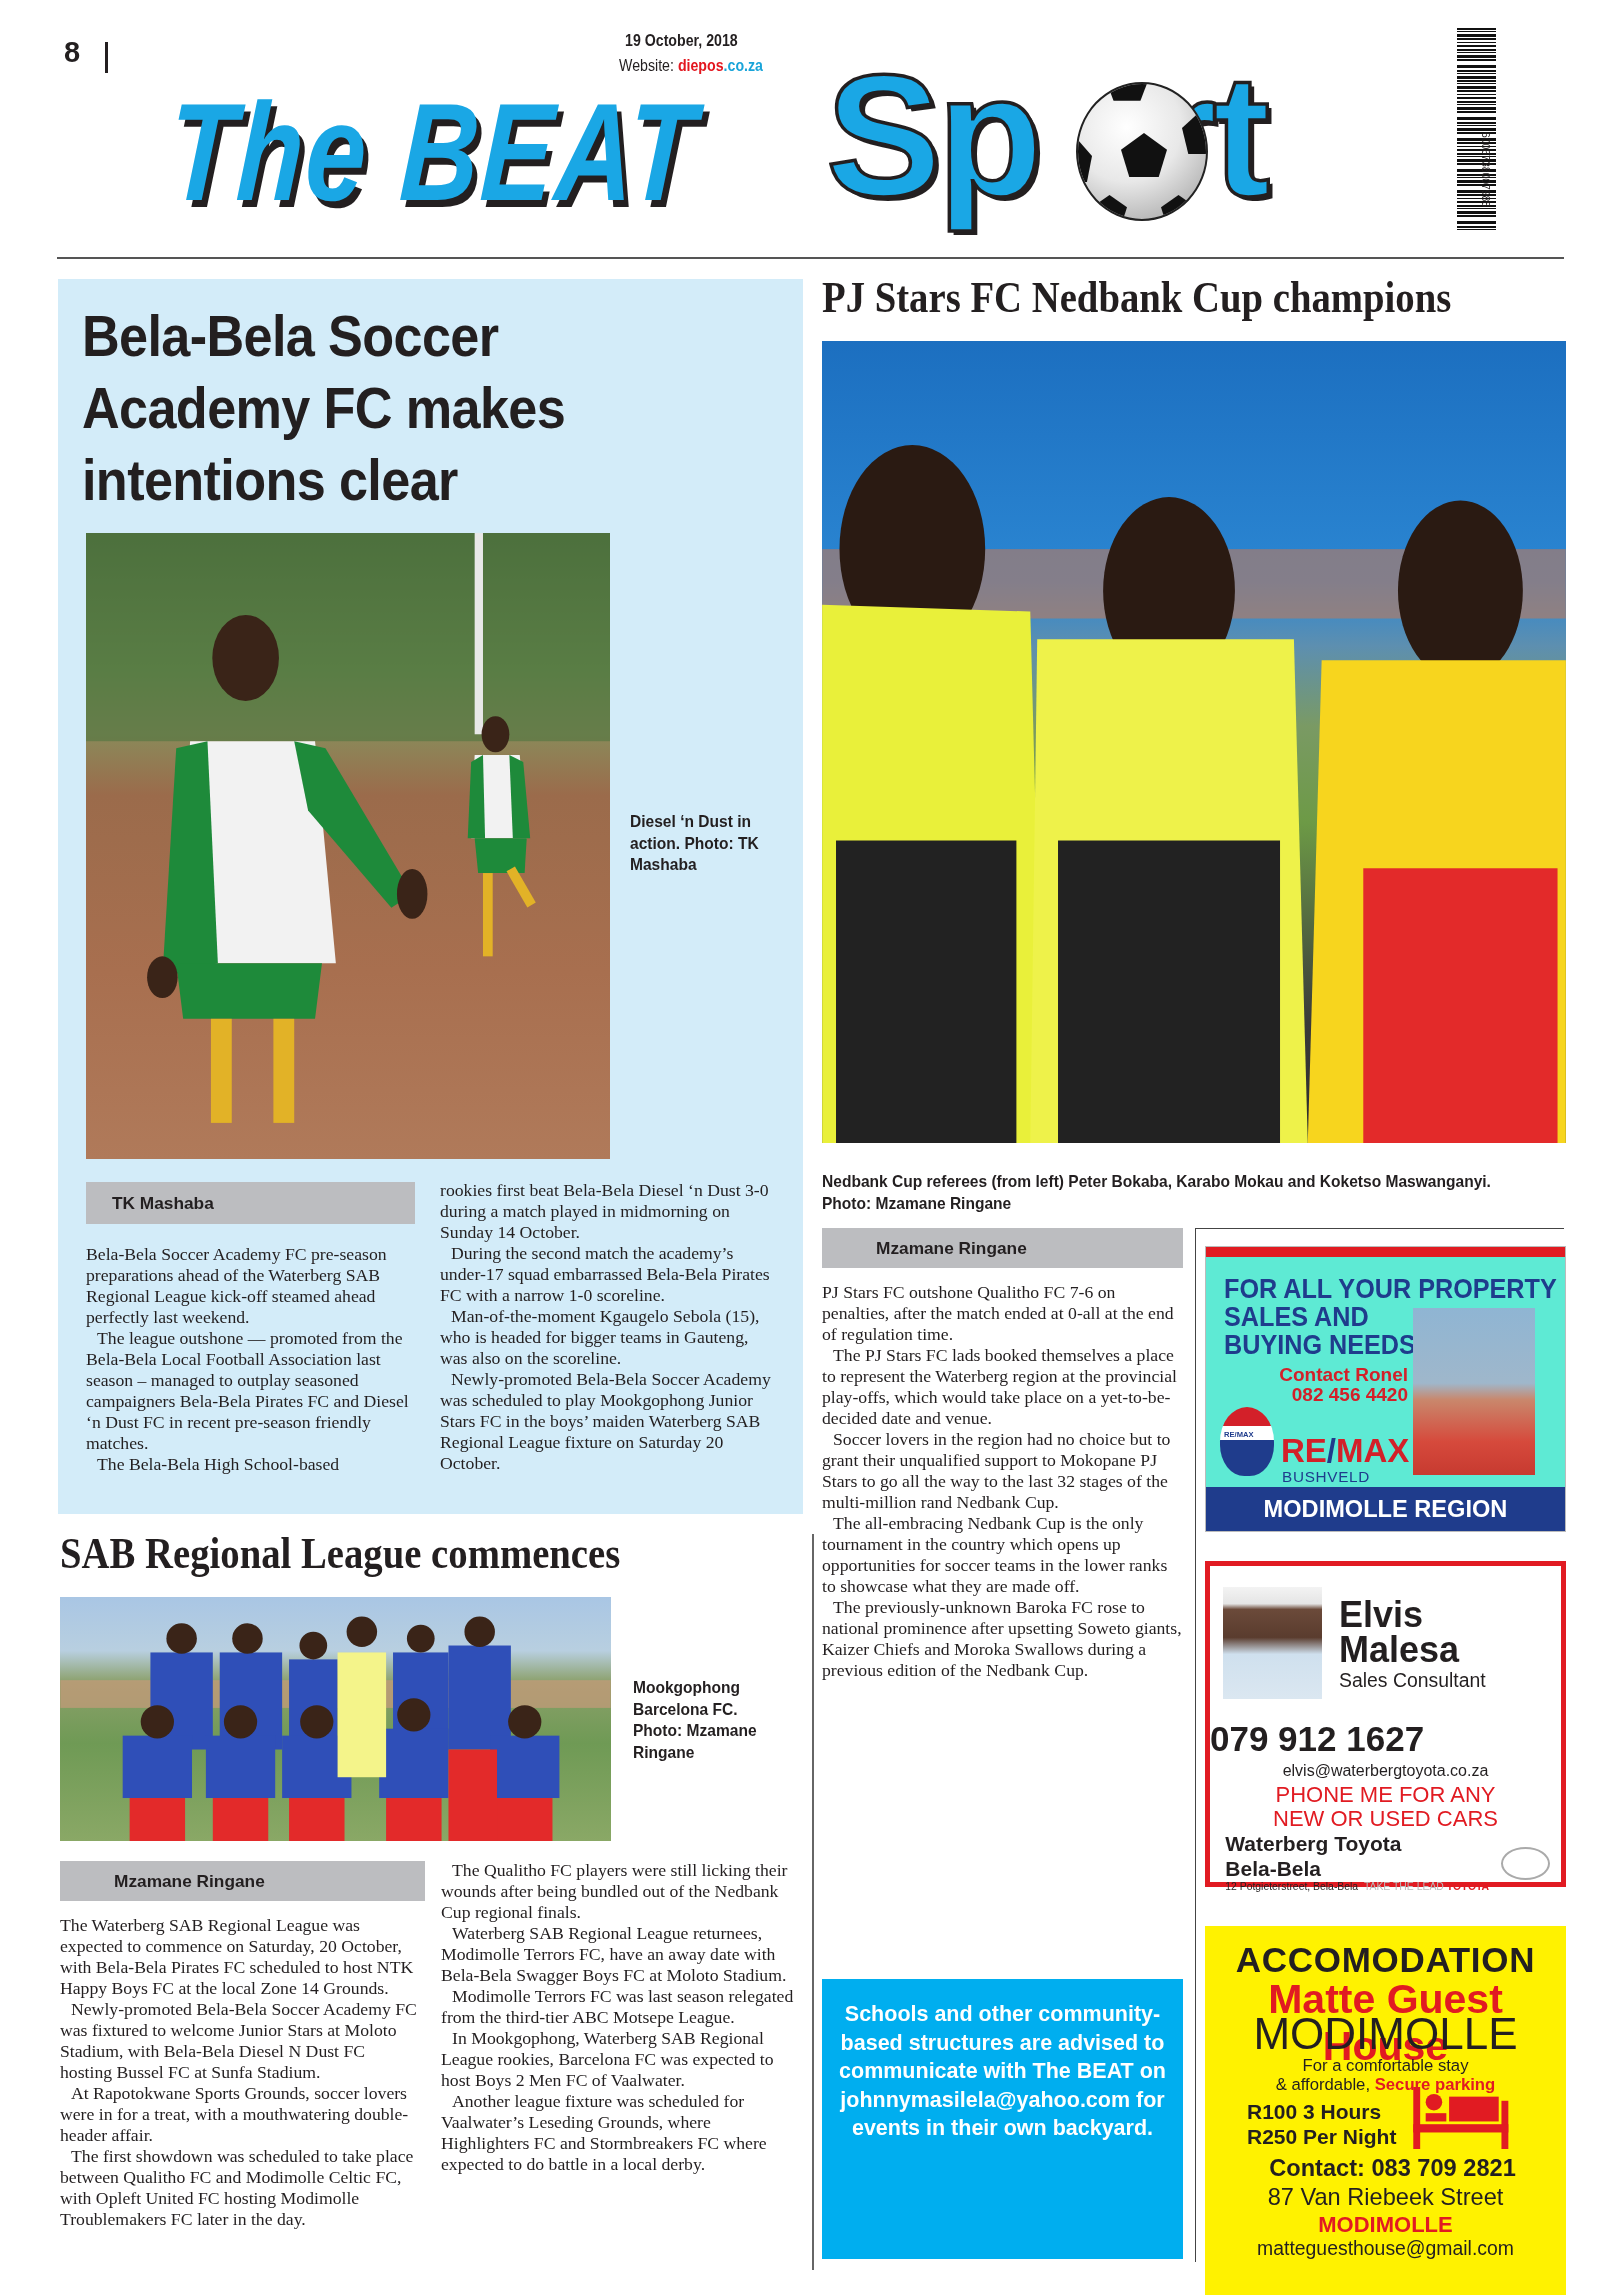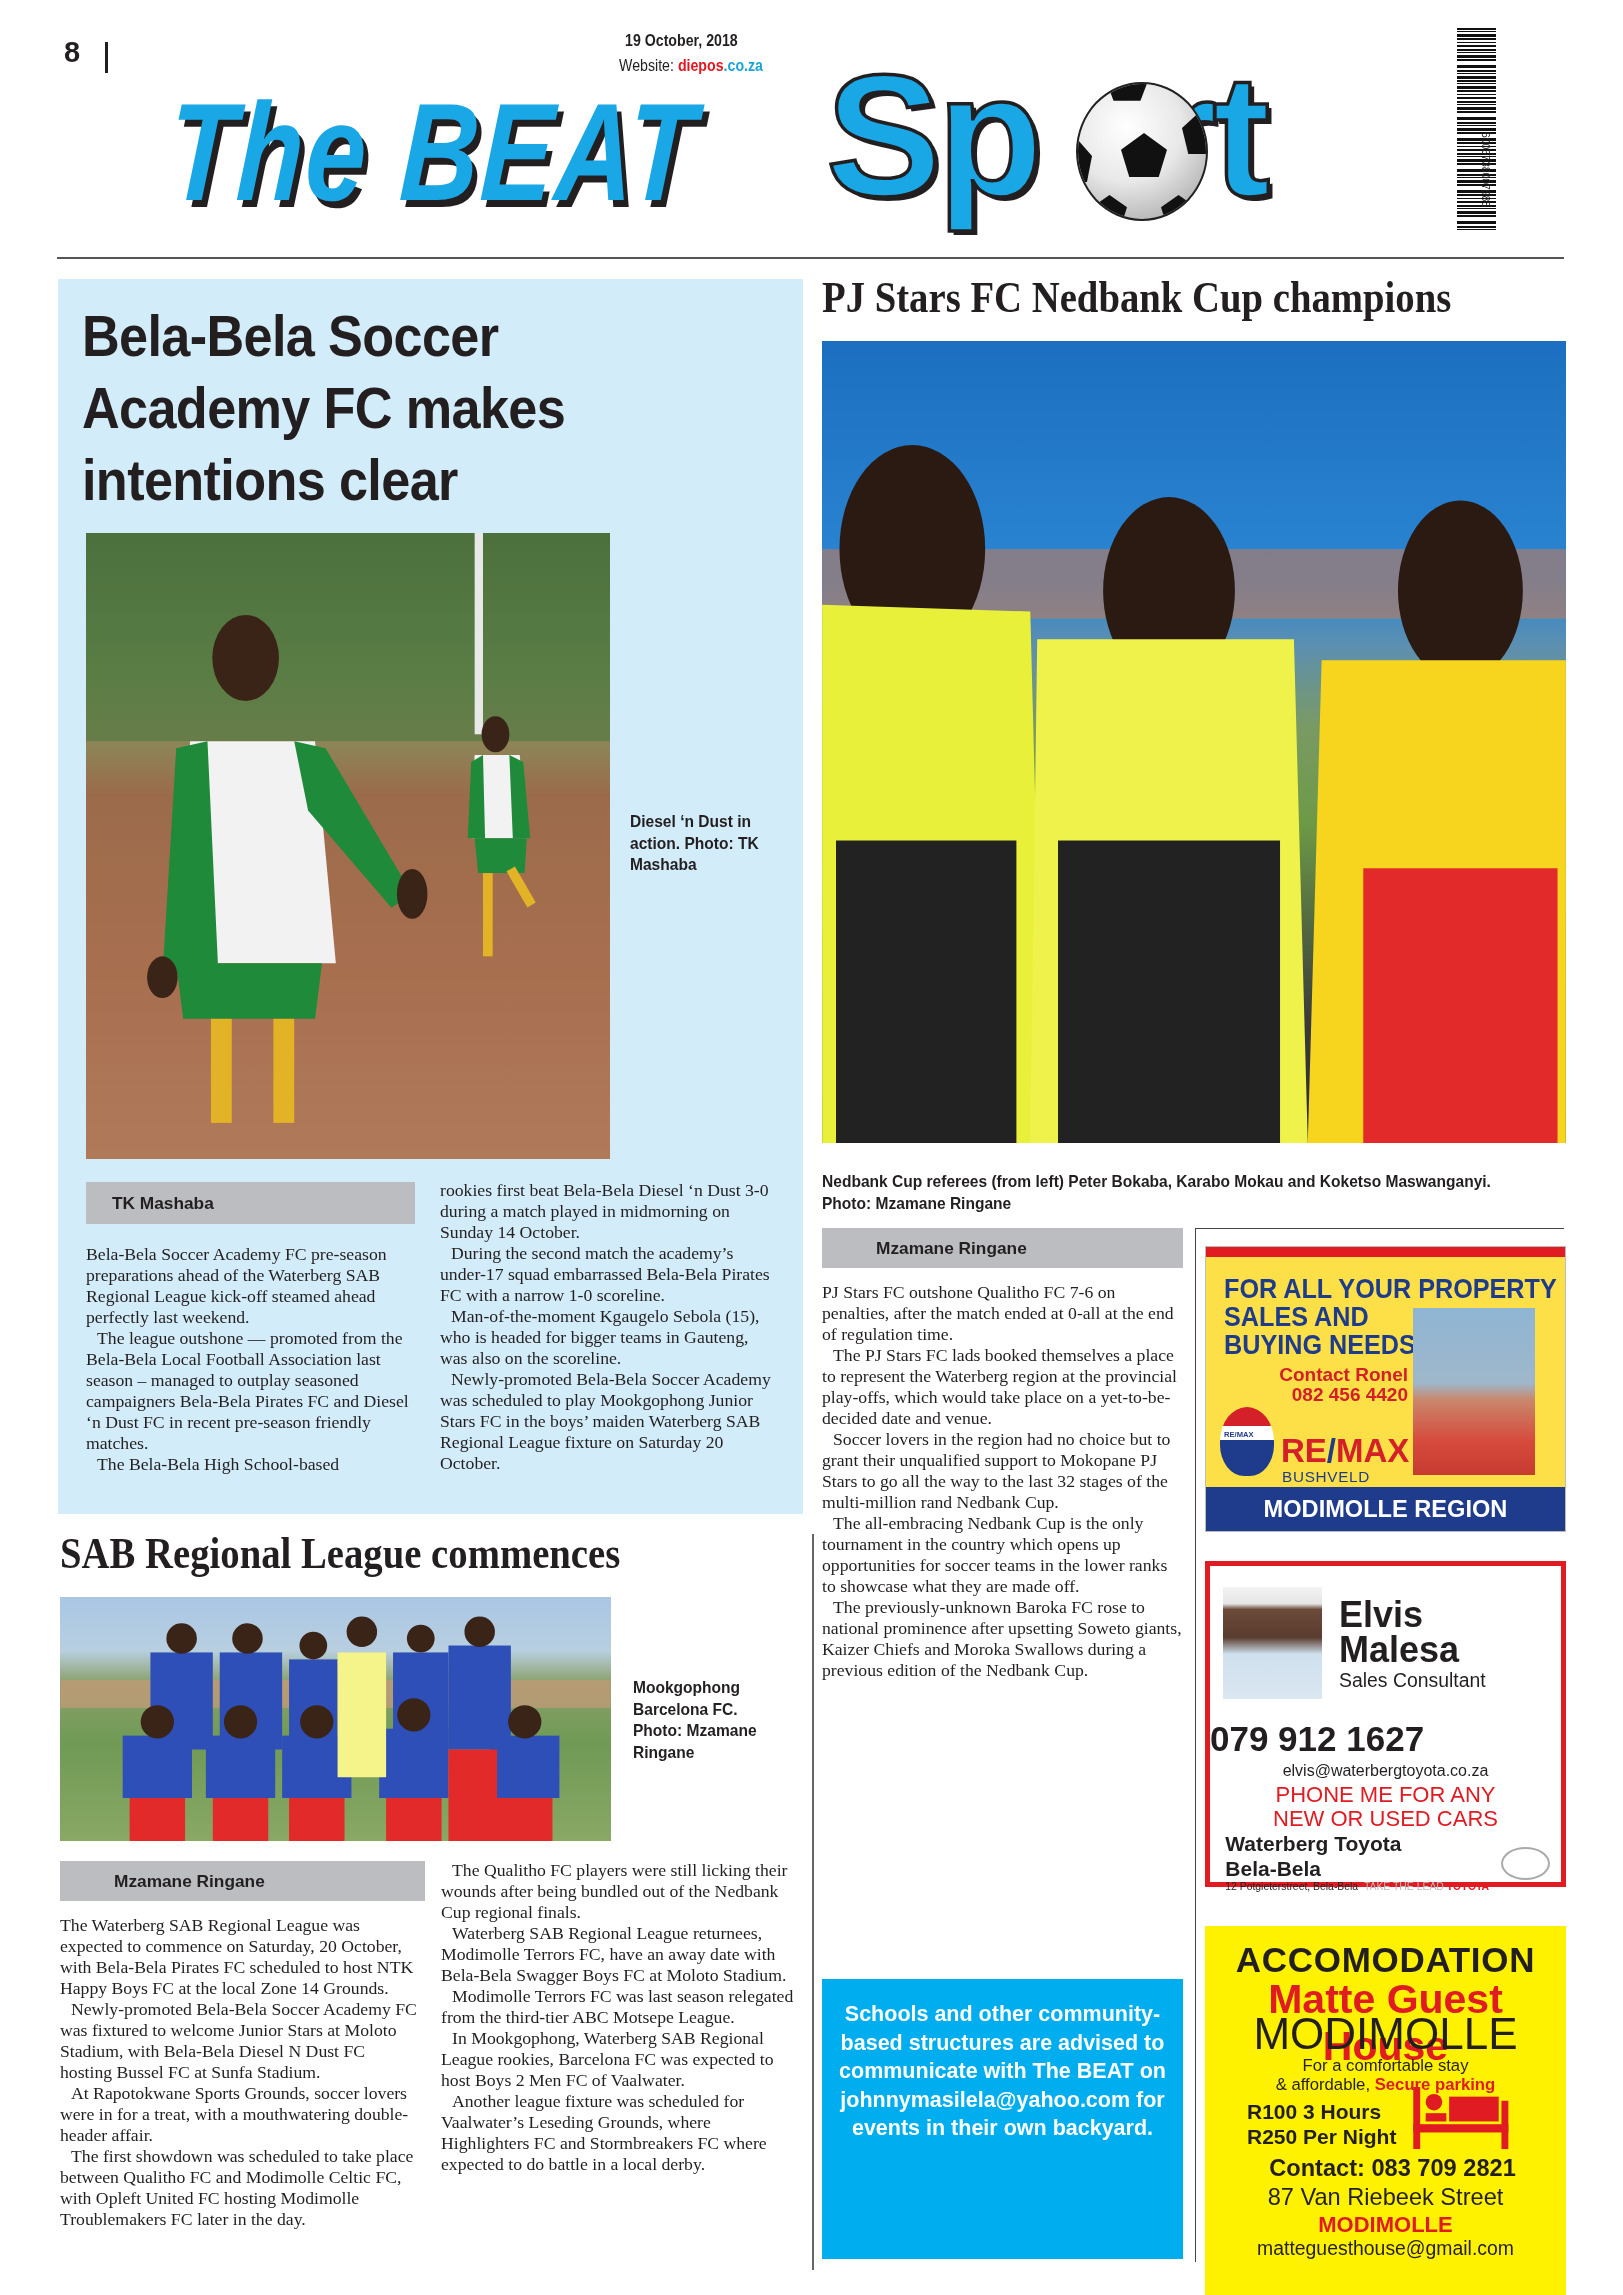--- a/index.html
+++ b/index.html
@@ -41,21 +41,21 @@
   .headline-serif { font-family: "Liberation Serif", serif; font-size: 44px; line-height: 1; transform: scaleX(0.88); transform-origin: left top; white-space: nowrap; }
 
   .photo-barca { left: 60px; top: 1597px; width: 551px; height: 244px;
     background: linear-gradient(180deg, #a9c6e4 0%, #b8cfe0 22%, #8ba06a 35%, #6f9a55 60%, #8aa866 100%); }
   .photo-refs { left: 822px; top: 341px; width: 744px; height: 802px;
     background: linear-gradient(180deg, #1c6fc0 0%, #2b86d2 30%, #5d8fb0 38%, #7a9a64 48%, #6d9a46 60%, #3a3a3a 85%, #2c2c2c 100%); }
 
   .col-divider { width: 2.1px; background: #666; }
 
   
-  .ad-remax { left: 1205px; top: 1246px; width: 361px; height: 286px; border: 1.4px solid #bbb; background: #fde047; }
+  .ad-remax { left: 1205px; top: 1246px; width: 361px; height: 286px; border: 1.4px solid #bbb; background: #5eead4; }
   .ad-remax .topbar { position: absolute; left: 0; top: 0; width: 100%; height: 9.7px; background: #e11b22; }
   .ad-remax .head { position: absolute; left: 18px; top: 28px; color: #1f3c8c; font-family: "Liberation Sans", sans-serif; font-weight: bold; font-size: 28px; line-height: 28px; transform: scaleX(0.9); transform-origin: left top; white-space: nowrap; }
   .ad-remax .contact { position: absolute; left: 56px; top: 118px; width: 146px; text-align: right; color: #d32029; font-family: "Liberation Sans", sans-serif; font-weight: bold; font-size: 19px; line-height: 20px; }
   .ad-remax .balloon { position: absolute; left: 14px; top: 160px; width: 54px; height: 69px; border-radius: 50% 50% 45% 45%; background: linear-gradient(180deg, #d32029 0 28%, #fff 28% 48%, #1f3c8c 48% 100%); }
   .ad-remax .balloon-txt { position: absolute; left: 18px; top: 183px; font-family: "Liberation Sans", sans-serif; font-size: 7.6px; font-weight: bold; color: #1f3c8c; }
   .ad-remax .brand { position: absolute; left: 75px; top: 187px; font-family: "Liberation Sans", sans-serif; font-weight: bold; font-size: 33px; color: #d32029; line-height: 1; }
   .ad-remax .brand .slash { color: #1f3c8c; }
   .ad-remax .sub { position: absolute; left: 76px; top: 221px; font-family: "Liberation Sans", sans-serif; font-size: 15.3px; color: #1f3c8c; letter-spacing: 0.7px; }
   .ad-remax .portrait { position: absolute; left: 207px; top: 61px; width: 122px; height: 167px; background: linear-gradient(180deg, #8fb5d3 0%, #9fb7cb 45%, #c9876c 55%, #d64a3c 80%, #c73a30 100%); }
   .ad-remax .footer { position: absolute; left: 0; bottom: 0; width: 100%; height: 44px; background: #1f3c8c; color: #fff; font-family: "Liberation Sans", sans-serif; font-weight: bold; font-size: 23.6px; display: flex; align-items: center; justify-content: center; }

